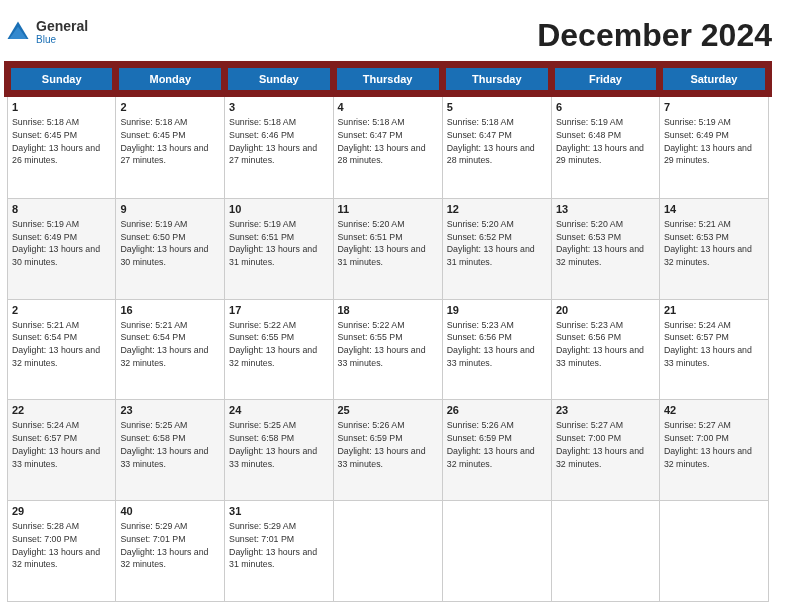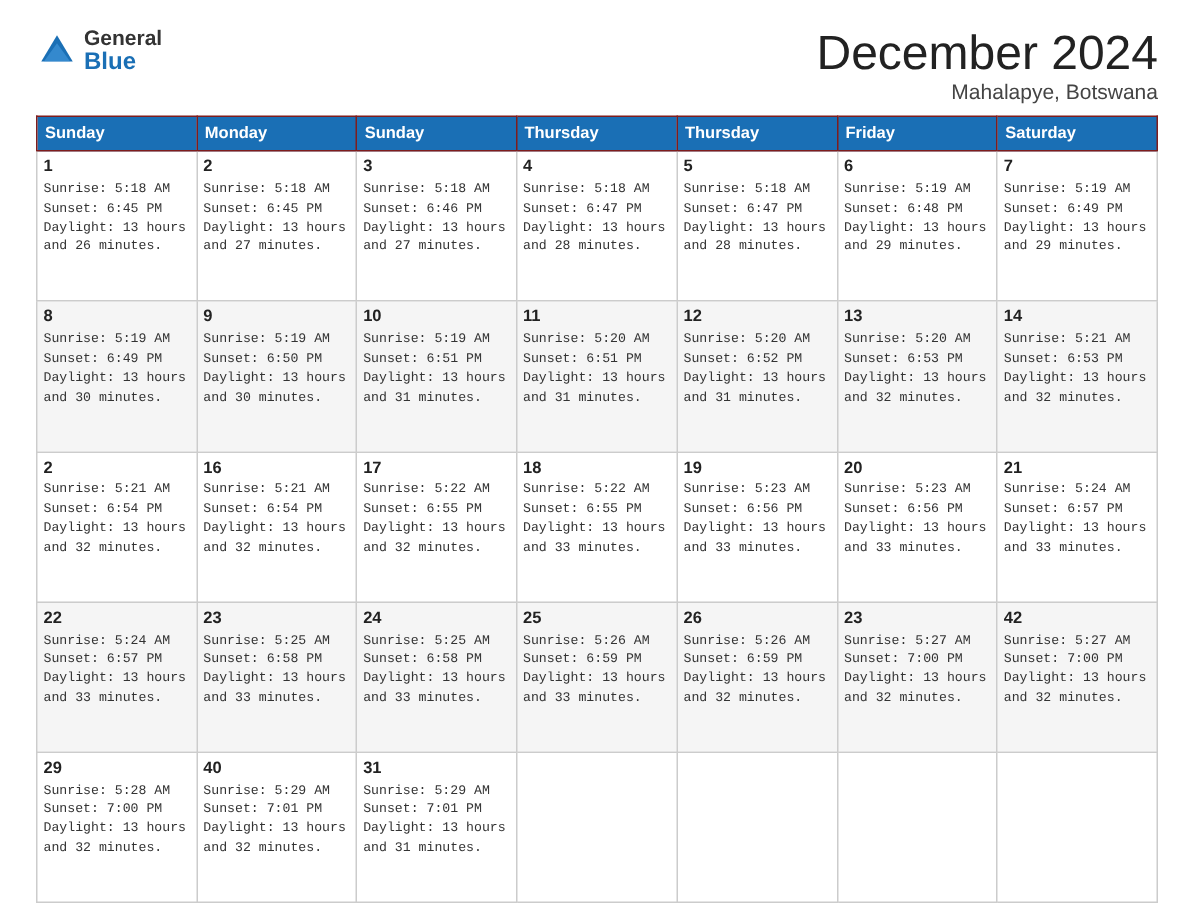--- a/index.html
+++ b/index.html
@@ -6,21 +6,21 @@
     body {
       font-family: Arial, sans-serif;
       background: #fff;
       width: 792px;
       height: 612px;
       overflow: hidden;
     }
     .page {
       width: 792px;
       height: 612px;
-      padding: 18px 20px 10px 24px;
+      padding: 18px 20px 10px 4px;
       display: flex;
       flex-direction: column;
     }
     .header {
       display: flex;
       justify-content: space-between;
       align-items: flex-start;
       margin-bottom: 8px;
     }
     .logo {
@@ -32,55 +32,55 @@
       display: flex;
       flex-direction: column;
       line-height: 1.1;
     }
     .logo-general {
       font-size: 14px;
       font-weight: bold;
       color: #333;
     }
     .logo-blue {
-      font-size: 16px;
-      font-weight: bold;
+      font-size: 10px;
+      font-weight: normal;
       color: #1a6fb5;
     }
     .logo-icon {
       width: 28px;
       height: 28px;
     }
     .title-section {
       text-align: right;
     }
     .month-title {
       font-size: 32px;
-      font-weight: normal;
+      font-weight: bold;
       color: #222;
       line-height: 1.1;
     }
     .location {
       font-size: 14px;
       color: #444;
     }
     .calendar-table {
       width: 100%;
       border-collapse: collapse;
       flex: 1;
       font-size: 9.5px;
     }
     .calendar-table thead tr th {
       background-color: #1a6fb5;
       color: #fff;
-      text-align: left;
+      text-align: center;
       padding: 5px 5px;
       font-size: 11px;
       font-weight: bold;
-      border: 1px solid #7f1d1d;
+      border: 7px solid #7f1d1d;
     }
     .calendar-table tbody tr td {
       border: 1px solid #ccc;
       vertical-align: top;
       padding: 3px 4px;
       width: 113px;
       height: 72px;
       background: #fff;
       line-height: 1.35;
     }
@@ -91,21 +91,20 @@
       font-size: 11px;
       font-weight: bold;
       color: #222;
       display: block;
       margin-bottom: 1px;
     }
     .day-info {
       font-size: 8.8px;
       color: #333;
       line-height: 1.3;
-      font-family: Liberation Mono, monospace;
     }
     .empty-cell {
       background: #fff !important;
     }
     tbody tr:last-child td {
       height: 65px;
     }
   </style>
 </head>
 <body>
@@ -118,21 +117,20 @@
         <polygon points="16,4 28,24 4,24" fill="#1a6fb5"></polygon>
         <polygon points="16,10 26,24 6,24" fill="#4da3e8" opacity="0.5"></polygon>
       </svg>
       <div class="logo-text">
         <span class="logo-general">General</span>
         <span class="logo-blue">Blue</span>
       </div>
     </div>
     <div class="title-section">
       <div class="month-title">December 2024</div>
-      <div class="location">Mahalapye, Botswana</div>
     </div>
   </div>
 
   <table class="calendar-table">
     <thead>
       <tr>
         <th>Sunday</th>
         <th>Monday</th>
         <th>Sunday</th>
         <th>Thursday</th>

